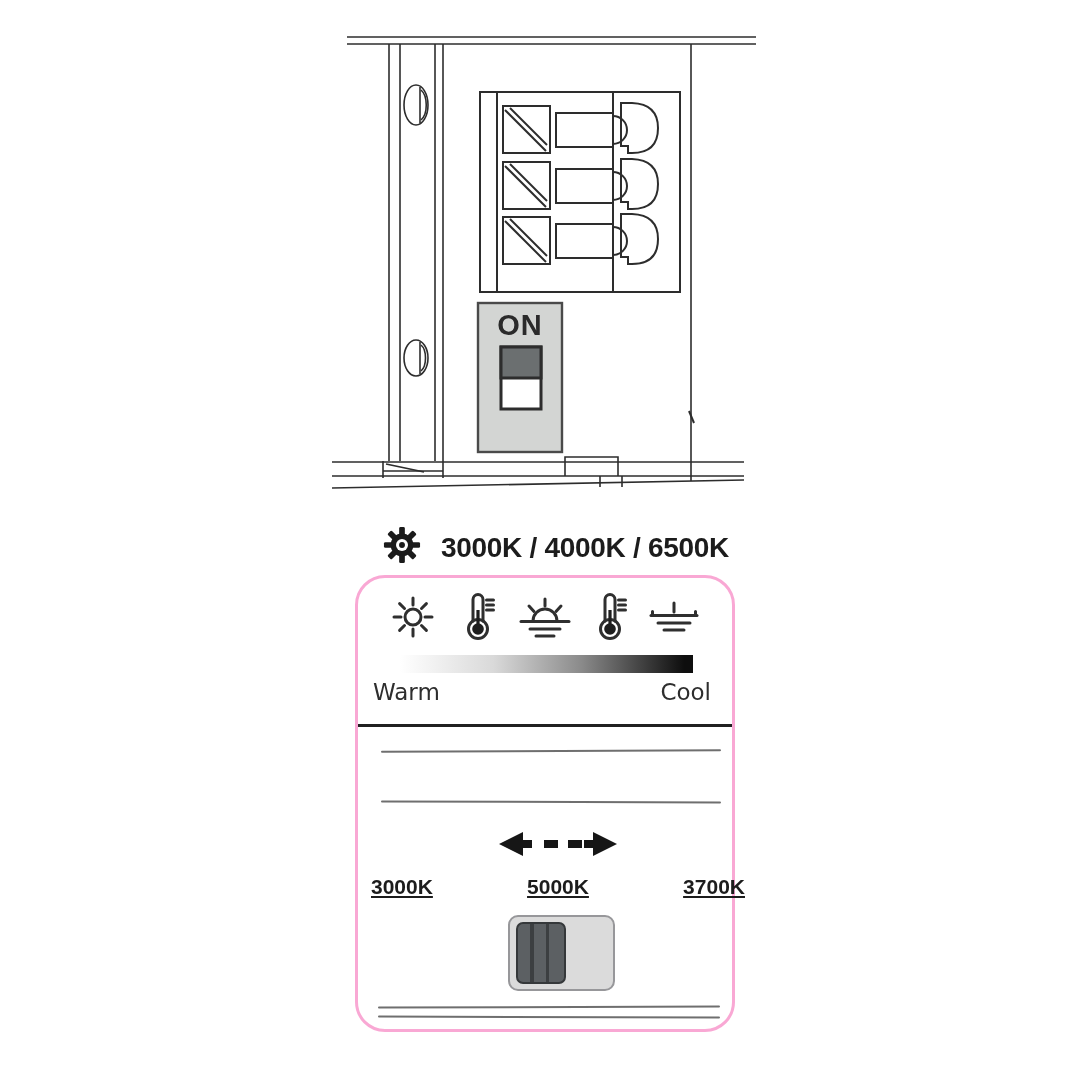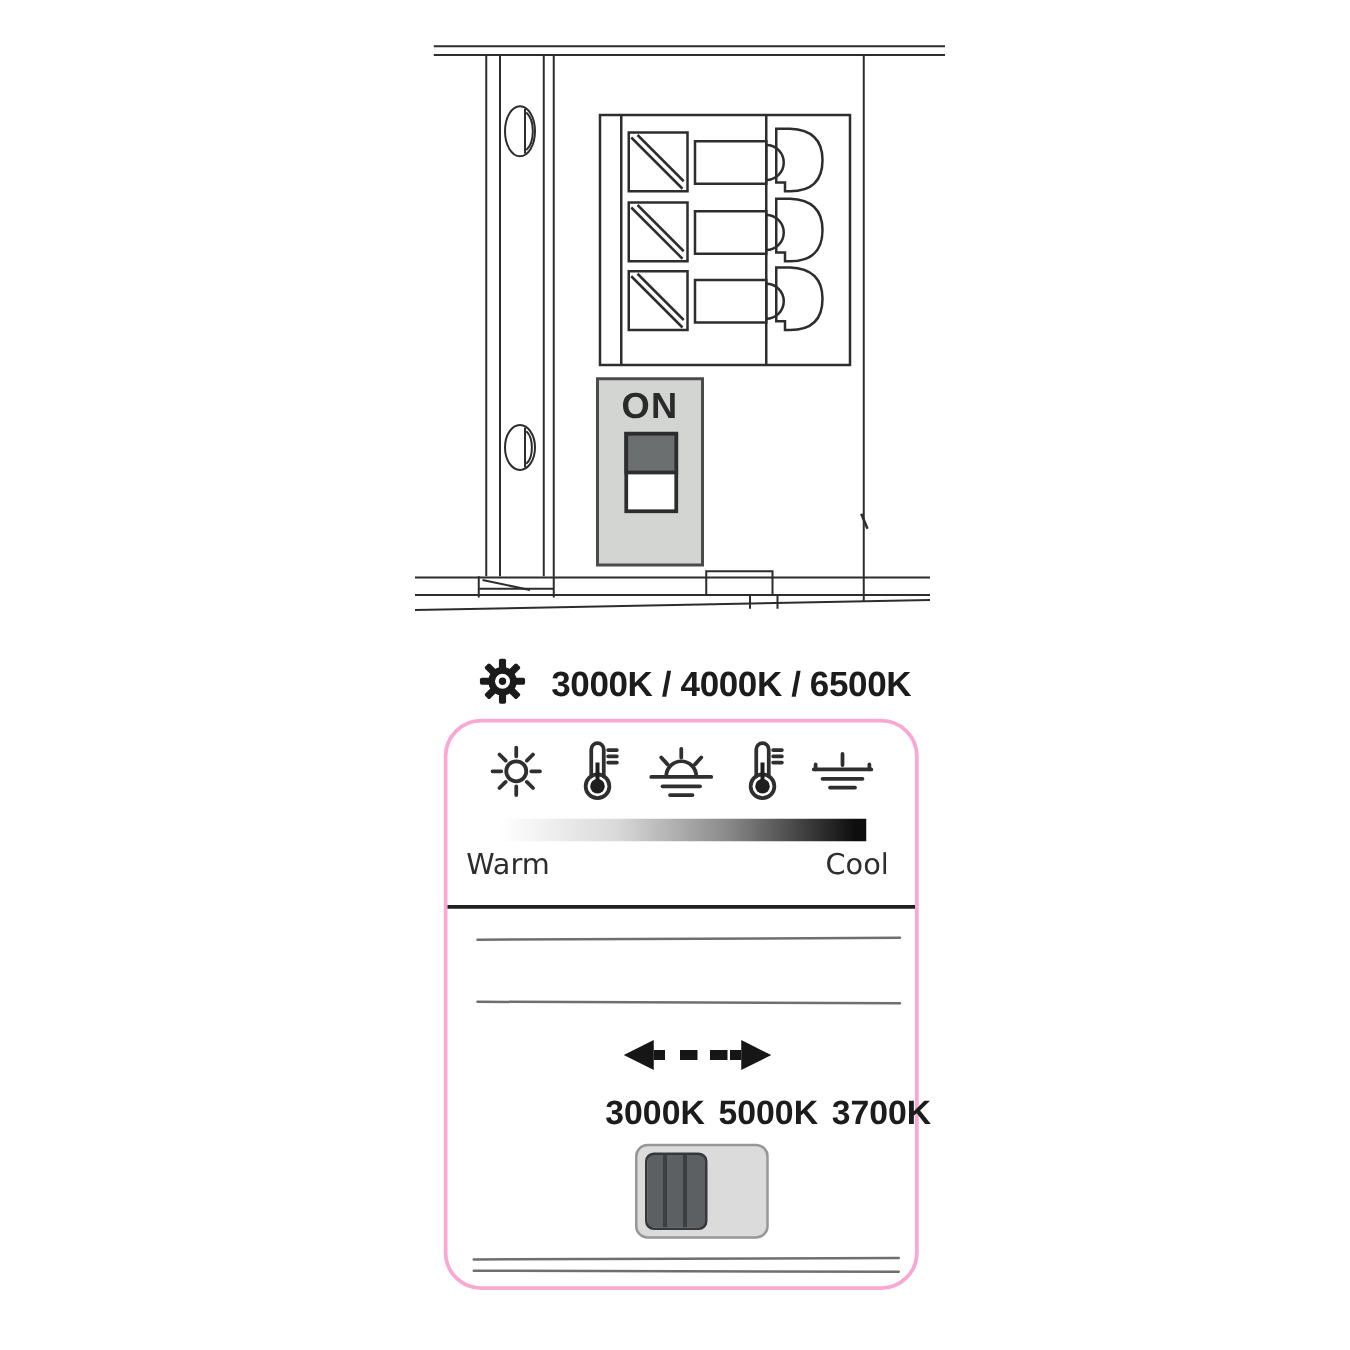--- a/index.html
+++ b/index.html
@@ -23,22 +23,22 @@
   
   .card{position:absolute;left:355px;top:575px;width:380px;height:457px;box-sizing:border-box;
         border:3px solid #f9a8d4;border-radius:30px;background:#fff;}
   .card .abs{position:absolute;}
   .ics{stroke:#2f2f2f;fill:none;stroke-width:3;stroke-linecap:round;}
   .gradient-bar{position:absolute;left:42px;top:77px;width:293px;height:18px;
         background:linear-gradient(90deg,var(--gradient_start,#ffffff) 0%,#d9d9d9 32%,#8a8a8a 62%,var(--gradient_end,#0e0e0e) 97%);}
   .scale-label{position:absolute;top:101px;font-family:"DejaVu Sans",sans-serif;font-size:23px;color:#2e2e2e;}
   .divider{position:absolute;left:0;right:0;top:146px;height:3px;background:#202020;}
   .sketch{position:absolute;height:2px;background:var(--sketch_line,#6f6f6f);border-radius:2px;}
-  .k-row{position:absolute;left:0;right:0;top:297px;display:flex;justify-content:flex-end;gap:11px;
-         transform:translateX(13px);font-size:27px;font-weight:bold;color:var(--text_dark,#1c1c1c);}
+  .k-row{position:absolute;left:0;right:0;top:297px;display:flex;justify-content:space-between;gap:11px;
+         transform:translateX(13px);font-size:21px;font-weight:bold;color:var(--text_dark,#1c1c1c);text-decoration:underline;}
   .switch-track{position:absolute;left:150px;top:337px;width:107px;height:76px;box-sizing:border-box;
          background:var(--track_gray,#dbdbdb);border:2px solid var(--track_border,#97979a);border-radius:10px;}
   .switch-knob{position:absolute;left:6px;top:5px;width:50px;height:62px;box-sizing:border-box;
          border:2px solid #35383a;border-radius:7px;
          background:linear-gradient(90deg,
            var(--knob_dark,#5c6063) 0 27%,  var(--knob_rib,#3c3f41) 27% 34%,
            var(--knob_dark,#5c6063) 34% 61%, var(--knob_rib,#3c3f41) 61% 68%,
            var(--knob_dark,#5c6063) 68% 100%);}
 </style>
 </head>

